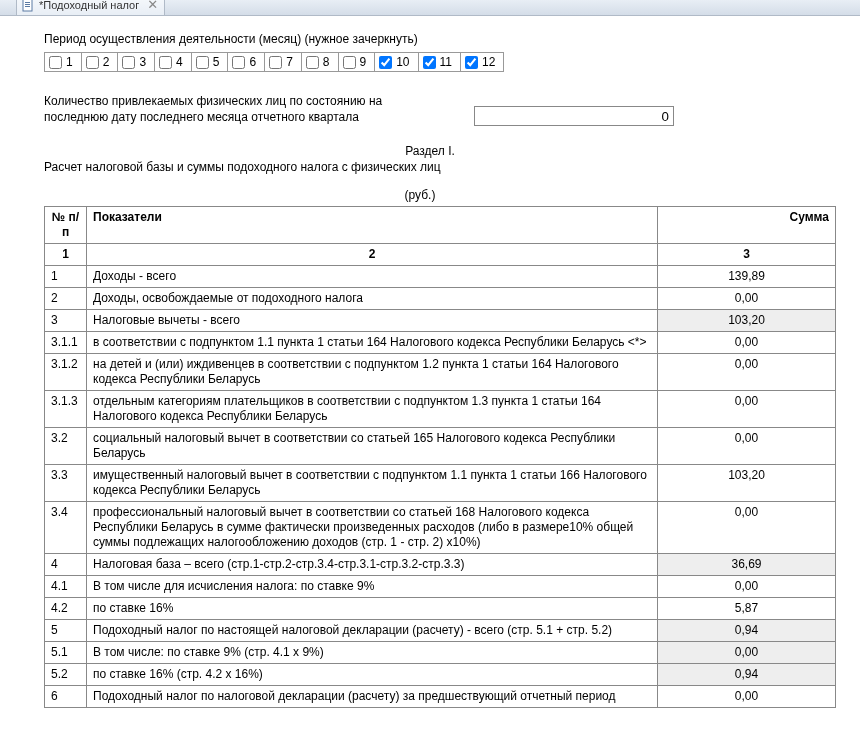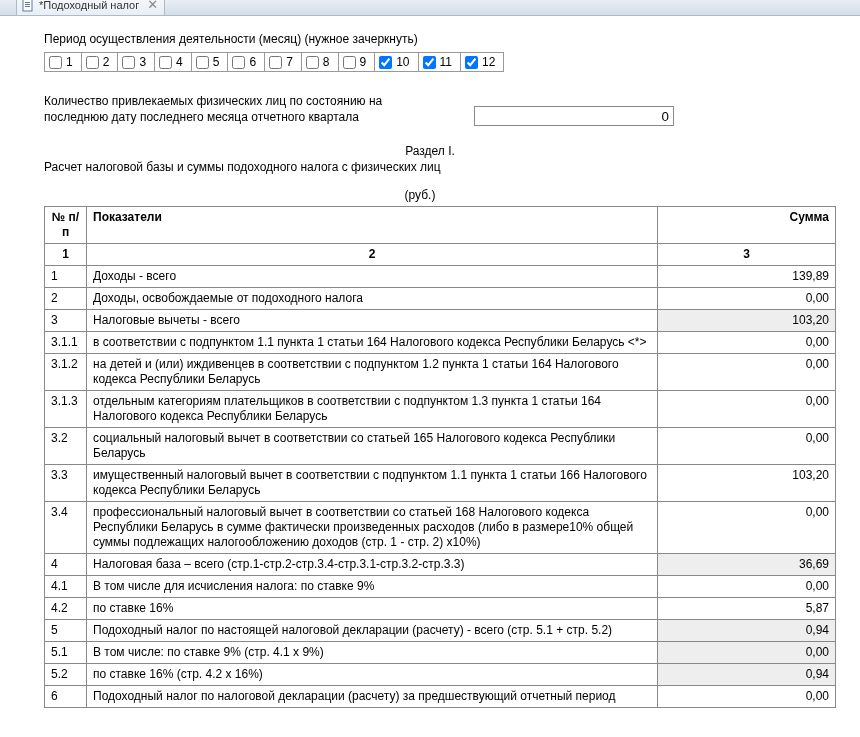--- a/index.html
+++ b/index.html
@@ -80,21 +80,21 @@
   }
   table.main th, table.main td {
     border: 1px solid #888;
     padding: 3px 6px;
     vertical-align: top;
     line-height: 1.25;
   }
   table.main th { font-weight: bold; text-align: center; background:#fff; }
   .col-num { width: 42px; }
   .col-sum { width: 178px; }
-  .sum-cell { text-align: right; }
+  .sum-cell { text-align: center; }
   .sum-ro { background: #eee; }
 </style>
 </head>
 <body>
 
 <div class="tab-bar">
   <div class="tab">
     <span class="doc-icon">
       <svg width="14" height="14" viewBox="0 0 14 14">
           <rect x="2" y="1" width="9" height="12" fill="#fff" stroke="#5b7aa3"></rect>

